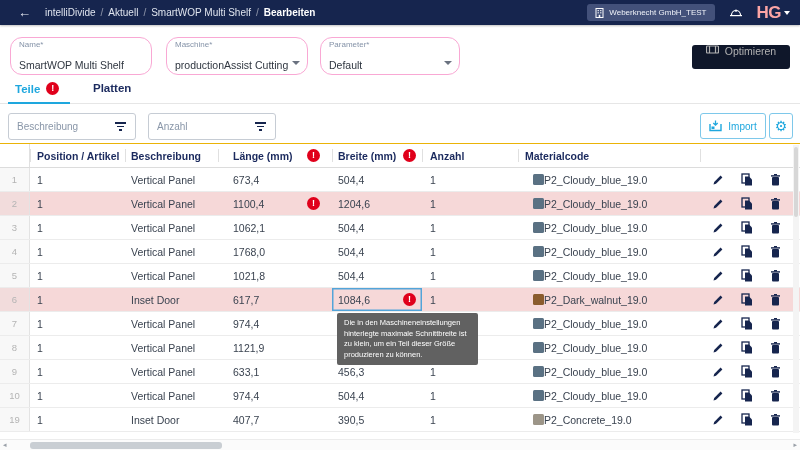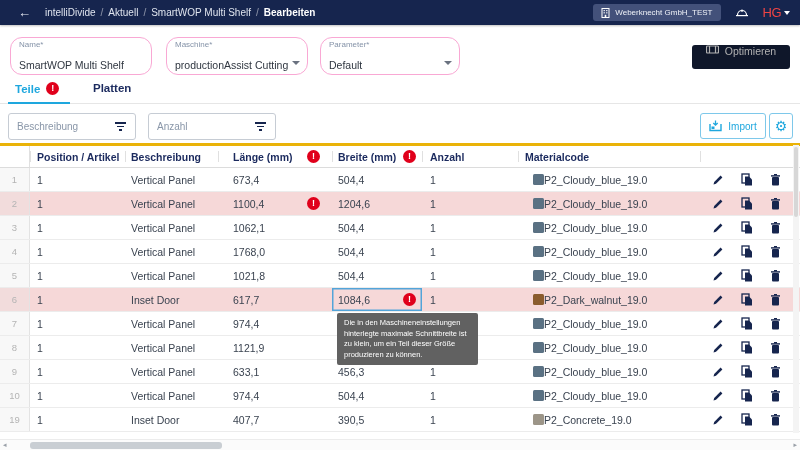--- a/index.html
+++ b/index.html
@@ -14,21 +14,21 @@
   .back-arrow { font-size:13px; color:#e8ebf2; margin:0 14px 0 8px; cursor:pointer; }
   .breadcrumb { font-size:10px; display:flex; gap:5px; align-items:flex-start; }
   .crumb { color:#dfe4ee; }
   .crumb-sep { color:rgba(255,255,255,.5); }
   .crumb.last { color:#fff; font-weight:bold; }
   .topbar-right { margin-left:auto; display:flex; align-items:center; gap:14px; }
   .company-chip { background:#43517a; border-radius:3px; height:17px; display:flex;
     align-items:center; gap:5px; padding:0 8px; font-size:8px; color:#f0f3f9; cursor:pointer; }
   .helmet-btn { cursor:pointer; display:flex; align-items:center; }
   .logo { display:flex; align-items:center; gap:3px; cursor:pointer; }
-  .logo-text { font-weight:normal; font-size:13px; letter-spacing:-.5px; color:#ef4444; }
+  .logo-text { font-weight:bold; font-size:17px; letter-spacing:-.5px; color:#fca5a5; }
   .logo-caret { width:0; height:0; border-left:3.5px solid transparent;
     border-right:3.5px solid transparent; border-top:4px solid #fff; }
 
   
   .formbar { position:absolute; left:0; top:25px; width:800px; height:53px; background:#fff; }
   .field { position:absolute; top:12px; height:38px; border:1px solid #f9a8d4;
     border-radius:12px; background:#fff; }
   .field .flabel { position:absolute; top:2px; left:8px; font-size:8px; color:#8593a8; }
   .field .fvalue { position:absolute; left:8px; bottom:3px; right:16px; border:none;
     outline:none; font-size:10.5px; color:#2f3640; font-family:inherit; background:transparent; }
@@ -70,21 +70,21 @@
     border:1px solid #7ec8ea; border-radius:3px; background:#fff; color:#1ea7de;
     font-size:10px; display:flex; align-items:center; justify-content:center; gap:6px;
     cursor:pointer; font-family:inherit; }
   .gear-btn { position:absolute; right:7px; top:9px; height:26px; width:24px;
     border:1px solid #7ec8ea; border-radius:3px; background:#fff; color:#1ea7de;
     font-size:14px; line-height:24px; text-align:center; cursor:pointer; }
 
   
   .grid-row { display:grid; grid-template-columns:30px 95px 93px 114px 90px 96px 182px 1fr; }
   .thead { position:absolute; left:0; top:143px; width:800px; height:25px;
-    border-top:3px solid #eab308; border-bottom:1px solid #dcdcdc; align-items:center; }
+    border-top:1px solid #eab308; border-bottom:1px solid #dcdcdc; align-items:center; }
   .th { font-size:10.5px; font-weight:bold; color:#1b2a5e; display:flex;
     align-items:center; height:100%; position:relative; }
   .th::before { content:""; position:absolute; left:0; top:5px; bottom:5px;
     width:1px; background:#e0e0e0; }
   .th-num::before { display:none; }
   .th-num { border-right:1px solid #e0e0e0; }
   .tbody { position:absolute; left:0; top:168px; width:800px; height:265px; overflow:hidden; }
   .trow { height:24px; border-bottom:1px solid #ececec; align-items:center; background:#fff; }
   .trow.highlight { background:#f6d8d8; }
   .td { font-size:10.5px; color:#3a4350; display:flex; align-items:center; height:100%;

